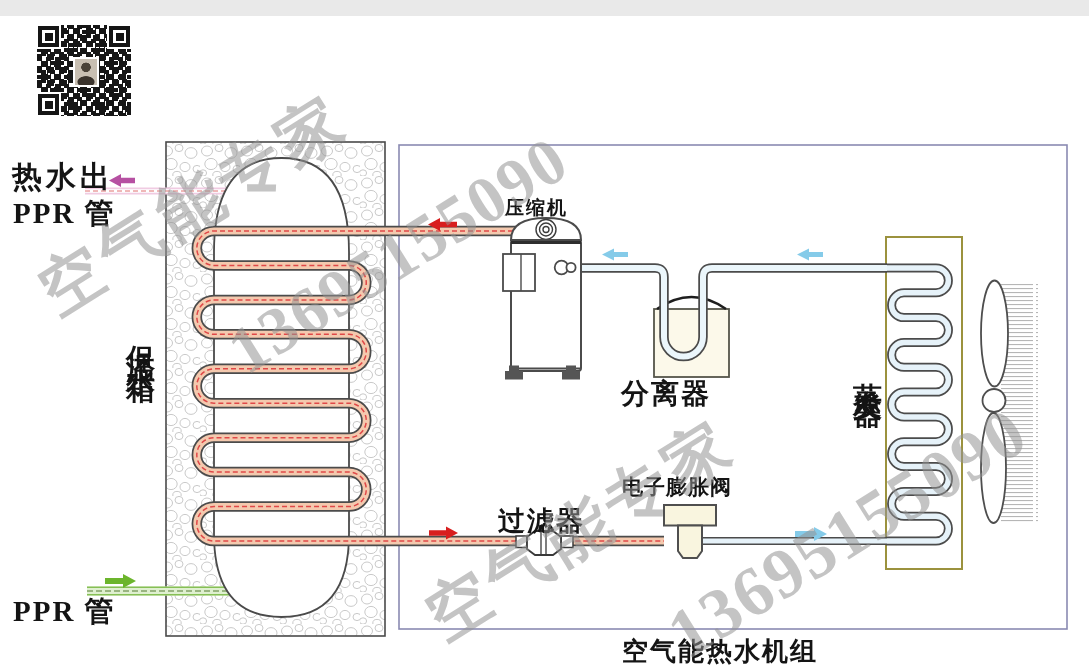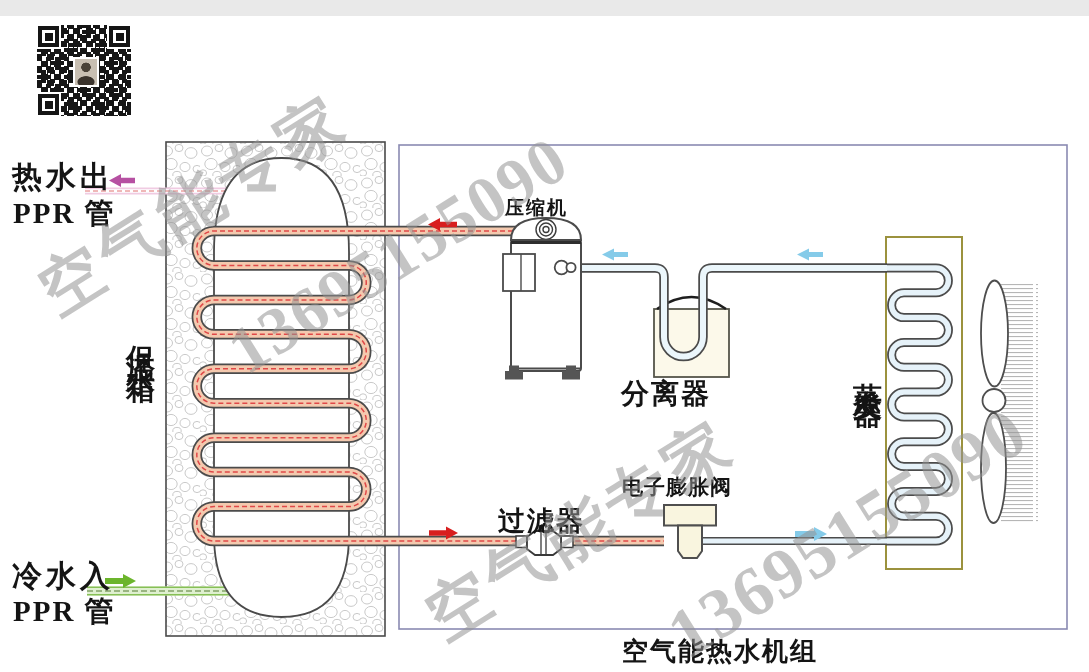--- a/index.html
+++ b/index.html
@@ -189,21 +189,20 @@
     <path d="M136 565 L123 558 L123 562 L105 562 L105 568 L123 568 L123 572 Z" fill="#6cb52d"></path>
     <path d="M428 208.5 L440 202 L440 205.7 L457 205.7 L457 211.3 L440 211.3 L440 215 Z" fill="#d81e1e"></path>
     <path d="M458 517 L446 510.5 L446 514.2 L429 514.2 L429 519.8 L446 519.8 L446 523.5 Z" fill="#d81e1e"></path>
     <path d="M602 238.5 L614 232.5 L614 236 L628 236 L628 241 L614 241 L614 244.5 Z" fill="#85cbe9"></path>
     <path d="M797 238.5 L809 232.5 L809 236 L823 236 L823 241 L809 241 L809 244.5 Z" fill="#85cbe9"></path>
     <path d="M827 518 L814 511 L814 515 L795 515 L795 521 L814 521 L814 525 Z" fill="#85cbe9"></path>
   </svg>
 
   <div class="lbl lbl-hot1">热水出</div>
   <div class="lbl lbl-hot2">PPR 管</div>
-  <div class="lbl lbl-cold1">冷水入</div>
   <div class="lbl lbl-cold2">PPR 管</div>
   <div class="lbl lbl-tank">保温水箱</div>
   <div class="lbl lbl-comp">压缩机</div>
   <div class="lbl lbl-sep">分离器</div>
   <div class="lbl lbl-evap">蒸发器</div>
   <div class="lbl lbl-filter">过滤器</div>
   <div class="lbl lbl-valve">电子膨胀阀</div>
   <div class="lbl lbl-unit">空气能热水机组</div>
 
   <div class="wm wm-brand1">空气能专家</div>

